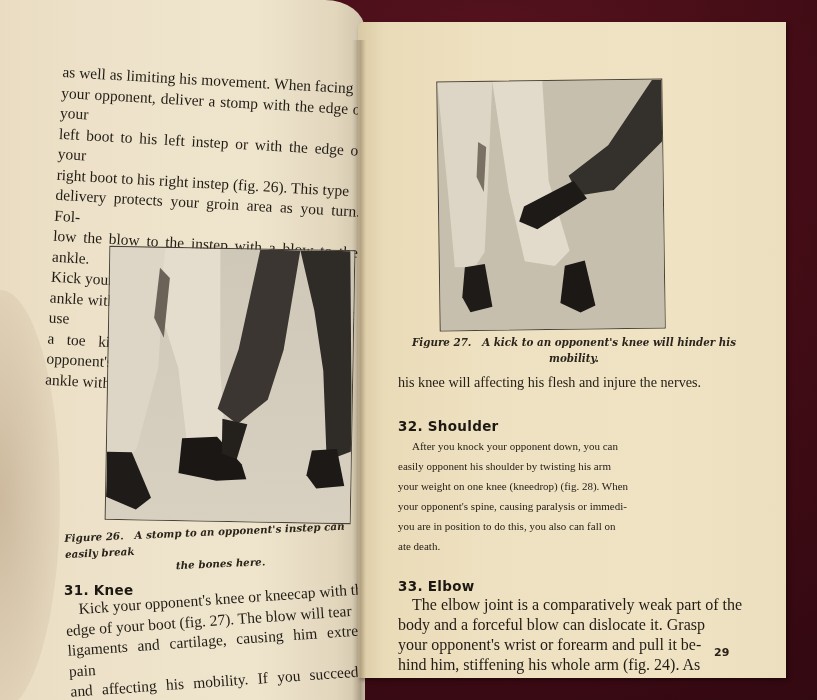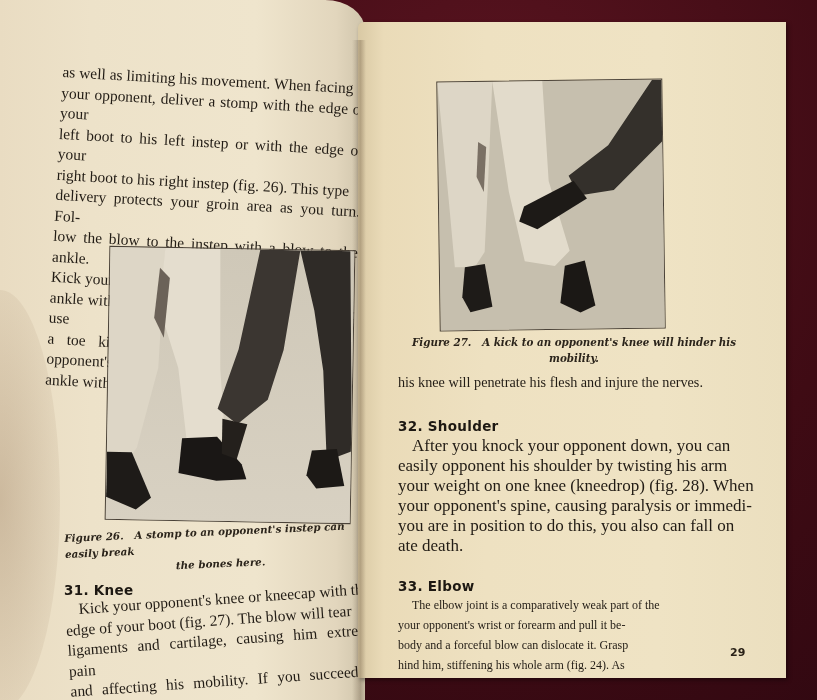--- a/index.html
+++ b/index.html
@@ -141,45 +141,45 @@
   <div style="position:absolute; left:36px; top:312px; width:360px;">
     <div class="caption">
       <span>Figure 27.</span>
       &nbsp;
       <span>A kick to an opponent's knee will hinder his</span>
     </div>
     <div class="caption">mobility.</div>
   </div>
 
   <div class="text" style="position:absolute; left:40px; top:350px; width:356px; font-size:14.2px; line-height:20px;">
-    <div>his knee will penetrate his flesh and injure the nerves.</div>
+    <div>his knee will affecting his flesh and injure the nerves.</div>
   </div>
 
   <div class="heading" style="position:absolute; left:40px; top:396px;">
     <span>32.</span>
     <span>Shoulder</span>
   </div>
 
-  <div class="text" style="position:absolute; left:40px; top:414px; width:356px; font-size:17px; line-height:20px;">
+  <div class="text" style="position:absolute; left:40px; top:414px; width:356px; font-size:11px; line-height:20px;">
     <div class="indent">After you knock your opponent down, you can</div>
     <div>easily opponent his shoulder by twisting his arm</div>
     <div>your weight on one knee (kneedrop) (fig. 28). When</div>
     <div>your opponent's spine, causing paralysis or immedi-</div>
     <div>you are in position to do this, you also can fall on</div>
     <div>ate death.</div>
   </div>
 
   <div class="heading" style="position:absolute; left:40px; top:556px;">
     <span>33.</span>
     <span>Elbow</span>
   </div>
 
-  <div class="text" style="position:absolute; left:40px; top:573px; width:356px; font-size:12px; line-height:20px;">
+  <div class="text" style="position:absolute; left:40px; top:573px; width:356px; font-size:16px; line-height:20px;">
     <div class="indent">The elbow joint is a comparatively weak part of the</div>
+    <div>body and a forceful blow can dislocate it. Grasp</div>
     <div>your opponent's wrist or forearm and pull it be-</div>
-    <div>body and a forceful blow can dislocate it. Grasp</div>
     <div>hind him, stiffening his whole arm (fig. 24). As</div>
   </div>
 
-  <div class="pageno" style="left:356px; top:624px;margin-left:16px;">29</div>
+  <div class="pageno" style="left:356px; top:624px;">29</div>
 </div>
 
 <div class="gutter"></div>
 
 </body></html>

